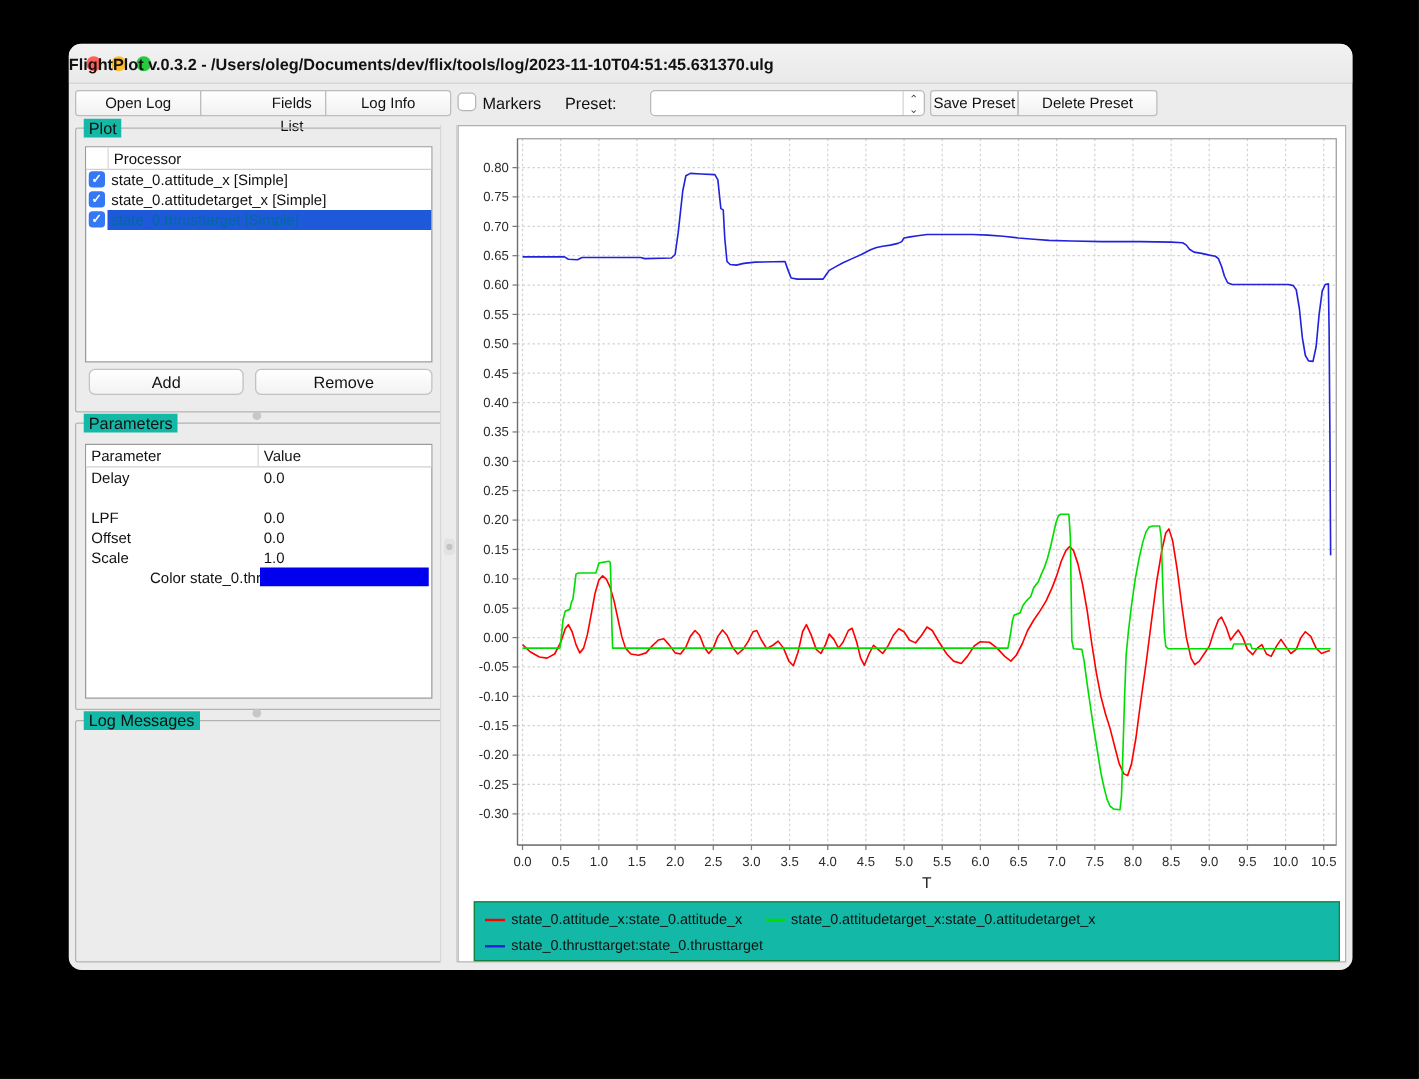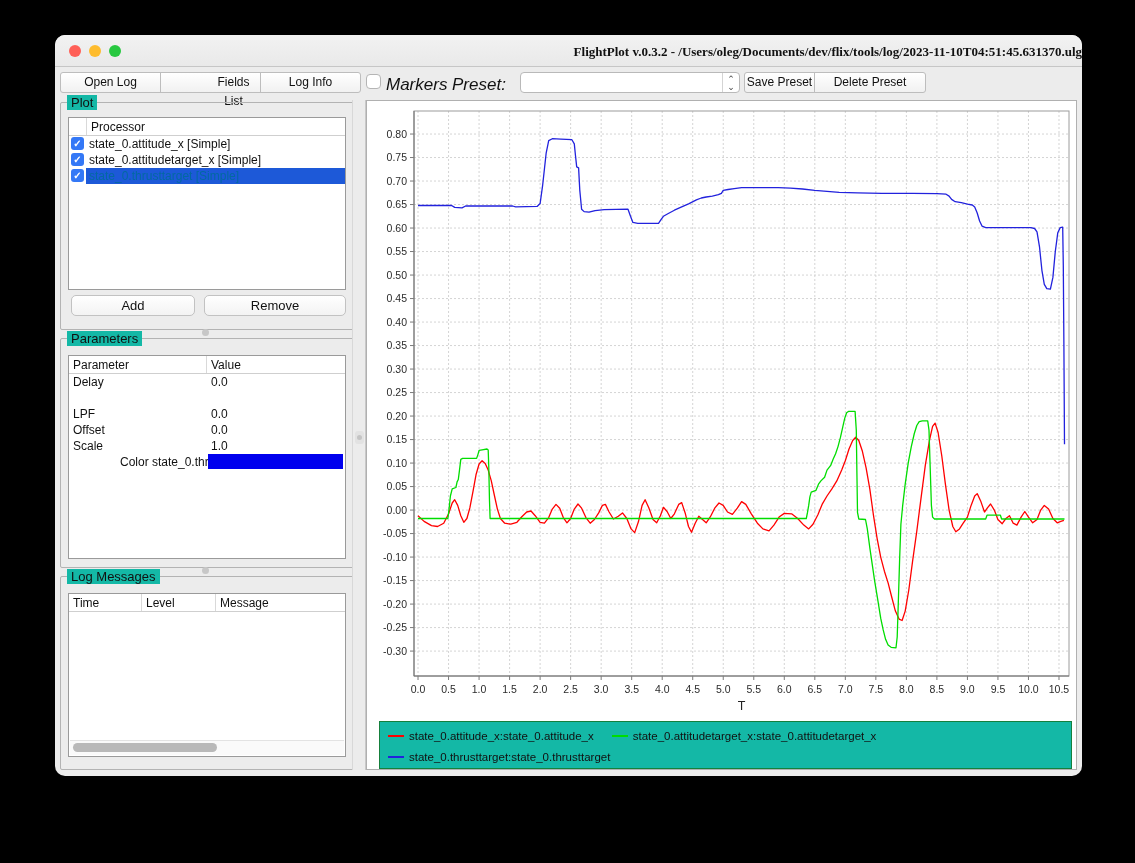--- a/index.html
+++ b/index.html
@@ -6,25 +6,25 @@
     font-family:"Liberation Sans",sans-serif;-webkit-font-smoothing:antialiased;}
   #window{position:absolute;left:55px;top:35px;width:1027px;height:741px;background:#ececec;
     border-radius:10px;box-shadow:0 25px 60px rgba(0,0,0,.8), 0 4px 14px rgba(0,0,0,.55);}
   
   #titlebar{position:absolute;left:0;top:0;width:100%;height:31px;border-bottom:1px solid #c6c6c6;
     background:linear-gradient(#f2f2f2,#e9e9e9);border-radius:10px 10px 0 0;}
   .light{position:absolute;top:10px;width:12px;height:12px;border-radius:50%;}
   #light-close{left:14px;background:#ff5f57;}
   #light-min{left:34px;background:#febc2e;}
   #light-max{left:54px;background:#28c840;}
-  #title-text{position:absolute;left:0;right:0;top:9px;text-align:right;font-size:13px;font-weight:bold;color:#111;font-family:Liberation Serif, serif;}
+  #title-text{position:absolute;left:0;right:0;top:9px;text-align:left;font-size:13px;font-weight:bold;color:#111;}
   
   .seg-btn{position:absolute;top:37px;height:21px;background:linear-gradient(#ffffff,#f1f1f1);
     border:1px solid #bdbdbd;box-sizing:border-box;font-size:12px;color:#111;text-align:center;line-height:19px;}
-  .lbl{position:absolute;font-size:17px;color:#111;font-style:italic;}
+  .lbl{position:absolute;font-size:13px;color:#111;}
   #markers-box{position:absolute;left:311px;top:39px;width:15px;height:15px;background:#fff;
     border:1px solid #b5b5b5;border-radius:4px;box-sizing:border-box;}
   #preset-combo{position:absolute;left:465px;top:37px;width:220px;height:21px;background:#fff;
     border:1px solid #b9b9b9;border-radius:4px;box-sizing:border-box;}
   #combo-stepper{position:absolute;right:0;top:0;width:17px;height:19px;border-left:1px solid #d4d4d4;
     color:#444;font-size:9px;line-height:8px;text-align:center;padding-top:2px;box-sizing:border-box;}
   
   .group{position:absolute;left:5px;width:292px;border:1px solid #b3b3b3;border-radius:2px;}
   .group-title{position:absolute;top:-8px;left:6px;background:#14b8a6;padding:0 4px;font-size:13px;color:#111;}
   .tbl{position:absolute;background:#fff;border:1px solid #9a9a9a;box-sizing:border-box;}
@@ -140,32 +140,20 @@
         <div class="pcell" style="left:4px;margin-left:47px;">Color state_0.thrustta...</div>
         <div id="color-swatch" style="background: rgb(0, 0, 238);"></div>
       </div>
     </div>
   </div>
 
   <div class="grip-dot" style="left:147px;top:532px;"></div>
 
   <div class="group" style="top:541px;height:192px;">
     <div class="group-title">Log Messages</div>
-    <div class="tbl" style="left:7px;top:16px;width:278px;height:164px;">
-      <div class="tbl-head">
-        <div class="colline" style="left:72px;"></div>
-        <div class="colline" style="left:146px;"></div>
-        <div class="th" style="left:4px;">Time</div>
-        <div class="th" style="left:77px;">Level</div>
-        <div class="th" style="left:151px;">Message</div>
-      </div>
-      <div id="lm-scrollbar">
-        <div id="lm-thumb"></div>
-      </div>
-    </div>
   </div>
 
   <div id="v-divider">
     <div id="v-handle"></div>
   </div>
 
   <div id="chart-panel">
     <svg id="chart-svg" width="711" height="612">
         <g stroke="#d4d4d4" stroke-dasharray="2 2" stroke-width="1">
           <line x1="51.02889095992544" y1="10" x2="51.02889095992544" y2="575"></line>

